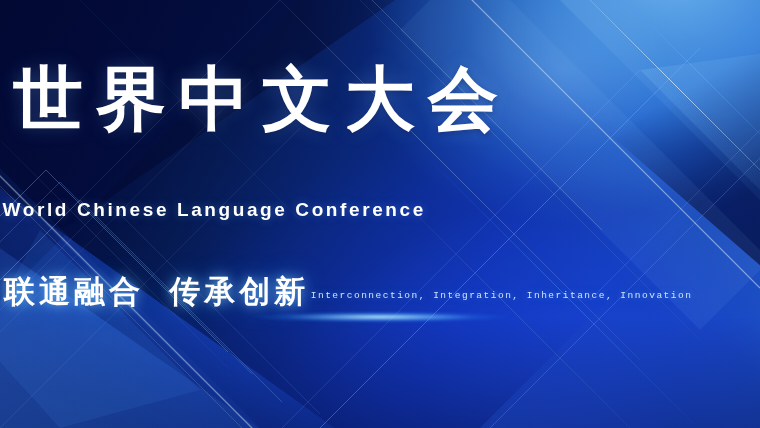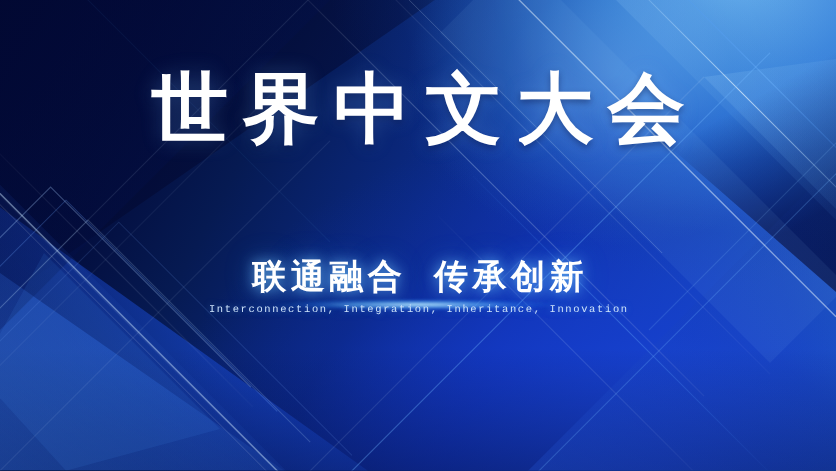--- a/index.html
+++ b/index.html
@@ -114,21 +114,20 @@
     height: 428px;
     pointer-events: none;
   }
 
   
   .content {
     position: absolute;
     inset: 0;
     display: flex;
     flex-direction: column;
-    align-items: center;
   }
 
   .title-cn {
     margin-top: 64px;
     font-size: 70px;
     line-height: 1;
     font-weight: bold;
     color: #ffffff;
     letter-spacing: 13px;
     text-indent: 13px;
@@ -146,21 +145,21 @@
     letter-spacing: 2.6px;
     text-indent: 2.6px;
     text-shadow: 0 0 10px rgba(110,180,255,0.35);
     white-space: nowrap;
   }
 
   .slogan-wrap {
     position: relative;
     margin-top: 54px;
     display: flex;
-    flex-direction: column;
+    flex-direction: row;
     align-items: center;
   }
 
   
   .slogan-streak {
     position: absolute;
     left: 50%;
     transform: translateX(-50%);
     top: 34px;
     width: 320px;
@@ -298,20 +297,21 @@
     <g fill="none">
       <line x1="452" y1="-20" x2="760" y2="288" stroke="#e9f6ff" stroke-width="1.2" opacity="0.50"></line>
       <line x1="352" y1="-20" x2="602" y2="230" stroke="#dceeff" stroke-width="0.9" opacity="0.22"></line>
     </g>
   </svg>
 
   <div class="content">
 
     <h1 class="title-cn">世界中文大会</h1>
 
+    <div class="title-en">World Chinese Language Conference</div>
 
     <div class="slogan-wrap">
       <div class="slogan-streak"></div>
       <div class="slogan-cn">联通融合  传承创新</div>
       <div class="slogan-en">Interconnection, Integration, Inheritance, Innovation</div>
     </div>
 
   </div>
 </div>
 

